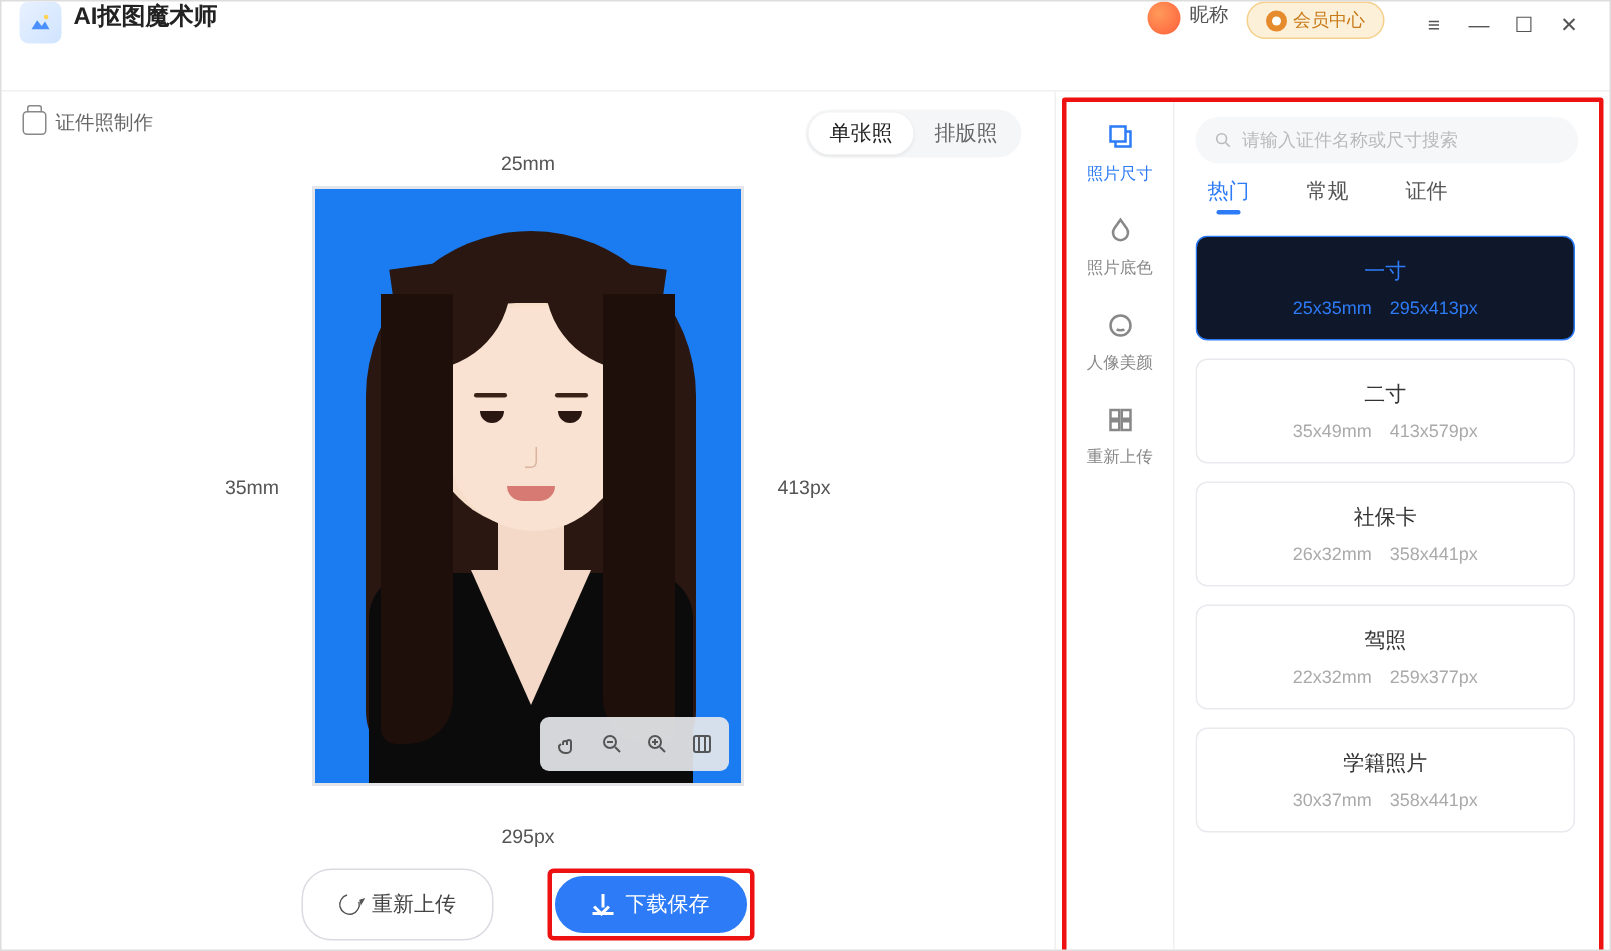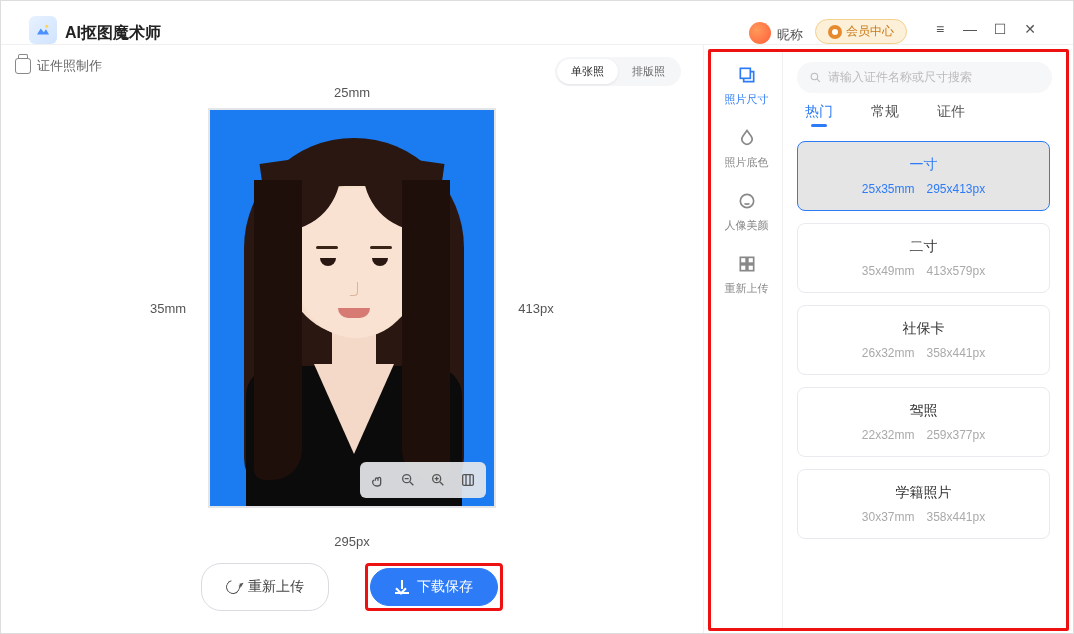--- a/index.html
+++ b/index.html
@@ -1,34 +1,34 @@
 <!DOCTYPE html>
 <html><head>
 <meta charset="utf-8">
 <style>
 *{box-sizing:border-box;margin:0;padding:0;font-family:"Microsoft YaHei",sans-serif}
 body{width:1074px;height:634px;background:#fff;overflow:hidden;font-size:13px;color:#333;border:1px solid #ddd}
-.titlebar{height:44px;display:flex;align-items:flex-end;padding:0 28px;border-bottom:1px solid #f0f0f0}
+.titlebar{height:60px;display:flex;align-items:flex-start;padding:0 12px;border-bottom:1px solid #f0f0f0}
 .logo{width:28px;height:28px;border-radius:6px;background:linear-gradient(135deg,#e8f1ff,#d0e4ff);display:flex;align-items:center;justify-content:center;margin-right:8px}
 .logo svg{width:18px;height:18px}
 .app-title{font-size:16px;font-weight:600;color:#222}
 .tb-spacer{flex:1}
 .emoji-avatar{width:22px;height:22px;border-radius:50%;background:radial-gradient(circle at 35% 35%,#ff9a5a,#ff5e3a);margin-right:6px}
 .nickname{color:#555;margin-right:12px}
 .vip-btn{display:flex;align-items:center;gap:4px;background:#fdf0d9;border:1px solid #f4d08c;color:#c87a17;border-radius:14px;padding:3px 12px;font-size:12px;margin-right:18px;cursor:pointer}
 .vip-btn .dot{width:14px;height:14px;border-radius:50%;background:#e68a2e;position:relative}
 .vip-btn .dot:after{content:"";position:absolute;width:6px;height:6px;background:#fff;border-radius:50%;top:4px;left:4px}
 .win-ctrl{width:30px;height:30px;display:flex;align-items:center;justify-content:center;color:#555;cursor:pointer;font-size:14px}
 .main{display:flex;height:590px}
 .left{flex:1;padding:12px 14px 10px 14px;display:flex;flex-direction:column;position:relative}
 .breadcrumb{display:flex;align-items:center;gap:6px;color:#666;margin-bottom:6px}
 .home-icon{width:16px;height:16px;border:1.5px solid #888;border-radius:3px;position:relative}
 .home-icon:after{content:"";position:absolute;width:8px;height:4px;border-top:1.5px solid #888;border-left:1.5px solid #888;border-right:1.5px solid #888;top:-5px;left:2px;border-radius:2px 2px 0 0}
 .mode-toggle{position:absolute;top:12px;right:22px;display:flex;background:#f5f6f8;border-radius:16px;padding:2px}
-.mode-toggle div{padding:5px 14px;border-radius:14px;font-size:11px;color:#666;cursor:pointer}
+.mode-toggle div{padding:5px 14px;border-radius:14px;font-size:14px;color:#666;cursor:pointer}
 .mode-toggle .active{background:#fff;color:#222;box-shadow:0 1px 3px rgba(0,0,0,.08)}
 .canvas-area{flex:1;display:flex;flex-direction:column;align-items:center;justify-content:flex-start}
 .dim-top{color:#555;font-size:13px;margin:4px 0 8px}
 .photo-row{display:flex;align-items:center;gap:14px}
 .dim-side{color:#555;font-size:13px;width:52px;text-align:center}
 .photo-frame{width:288px;height:400px;border:2px solid #e3e5e9;background:#1b7cf2;position:relative;overflow:hidden}
 .hair{position:absolute;left:34px;top:28px;width:220px;height:360px;background:#2a1712;border-radius:110px 110px 40px 40px}
 .hair:before{content:"";position:absolute;top:48px;left:42px;width:136px;height:150px;background:#f7decb;border-radius:60px 60px 70px 70px}
 .face{position:absolute;top:78px;left:88px;width:116px;height:150px;background:#f9e2d2;border-radius:56px 56px 62px 62px;z-index:2}
 .bangs-l{position:absolute;top:48px;left:54px;width:80px;height:70px;background:#2a1712;border-radius:0 0 60px 0;transform:rotate(-8deg);z-index:3}
@@ -65,21 +65,21 @@
 .rail-item.active{color:#2d7bf6}
 .rail-ic{width:22px;height:22px;display:flex;align-items:center;justify-content:center}
 .size-panel{flex:1;padding:10px 14px;display:flex;flex-direction:column;overflow:hidden}
 .search-box{background:#f6f7f9;border-radius:16px;padding:7px 12px;display:flex;align-items:center;gap:6px;color:#bbb;font-size:12px;margin-bottom:10px}
 .tabs{display:flex;gap:38px;padding:0 8px;margin-bottom:14px}
 .tab{font-size:14px;color:#555;padding-bottom:6px;cursor:pointer;position:relative}
 .tab.active{color:#2d7bf6;font-weight:400}
 .tab.active:after{content:"";position:absolute;bottom:0;left:20%;width:60%;height:3px;background:#2d7bf6;border-radius:2px}
 .size-list{flex:1;overflow-y:auto;display:flex;flex-direction:column;gap:12px;padding-right:2px}
 .size-card{border:1px solid #e8eaee;border-radius:8px;padding:14px 10px;text-align:center;cursor:pointer;background:#fff}
-.size-card.selected{border-color:#2d7bf6;background:#e5e5e5}
+.size-card.selected{border-color:#2d7bf6;background:#0f172a}
 .size-title{font-size:14px;color:#333;margin-bottom:8px}
 .size-card.selected .size-title{color:#2d7bf6}
 .size-meta{font-size:12px;color:#aaa;display:flex;justify-content:center;gap:12px}
 .size-card.selected .size-meta{color:#2d7bf6}
 svg{display:block}
 </style>
 </head>
 <body>
 
 <div class="titlebar">

